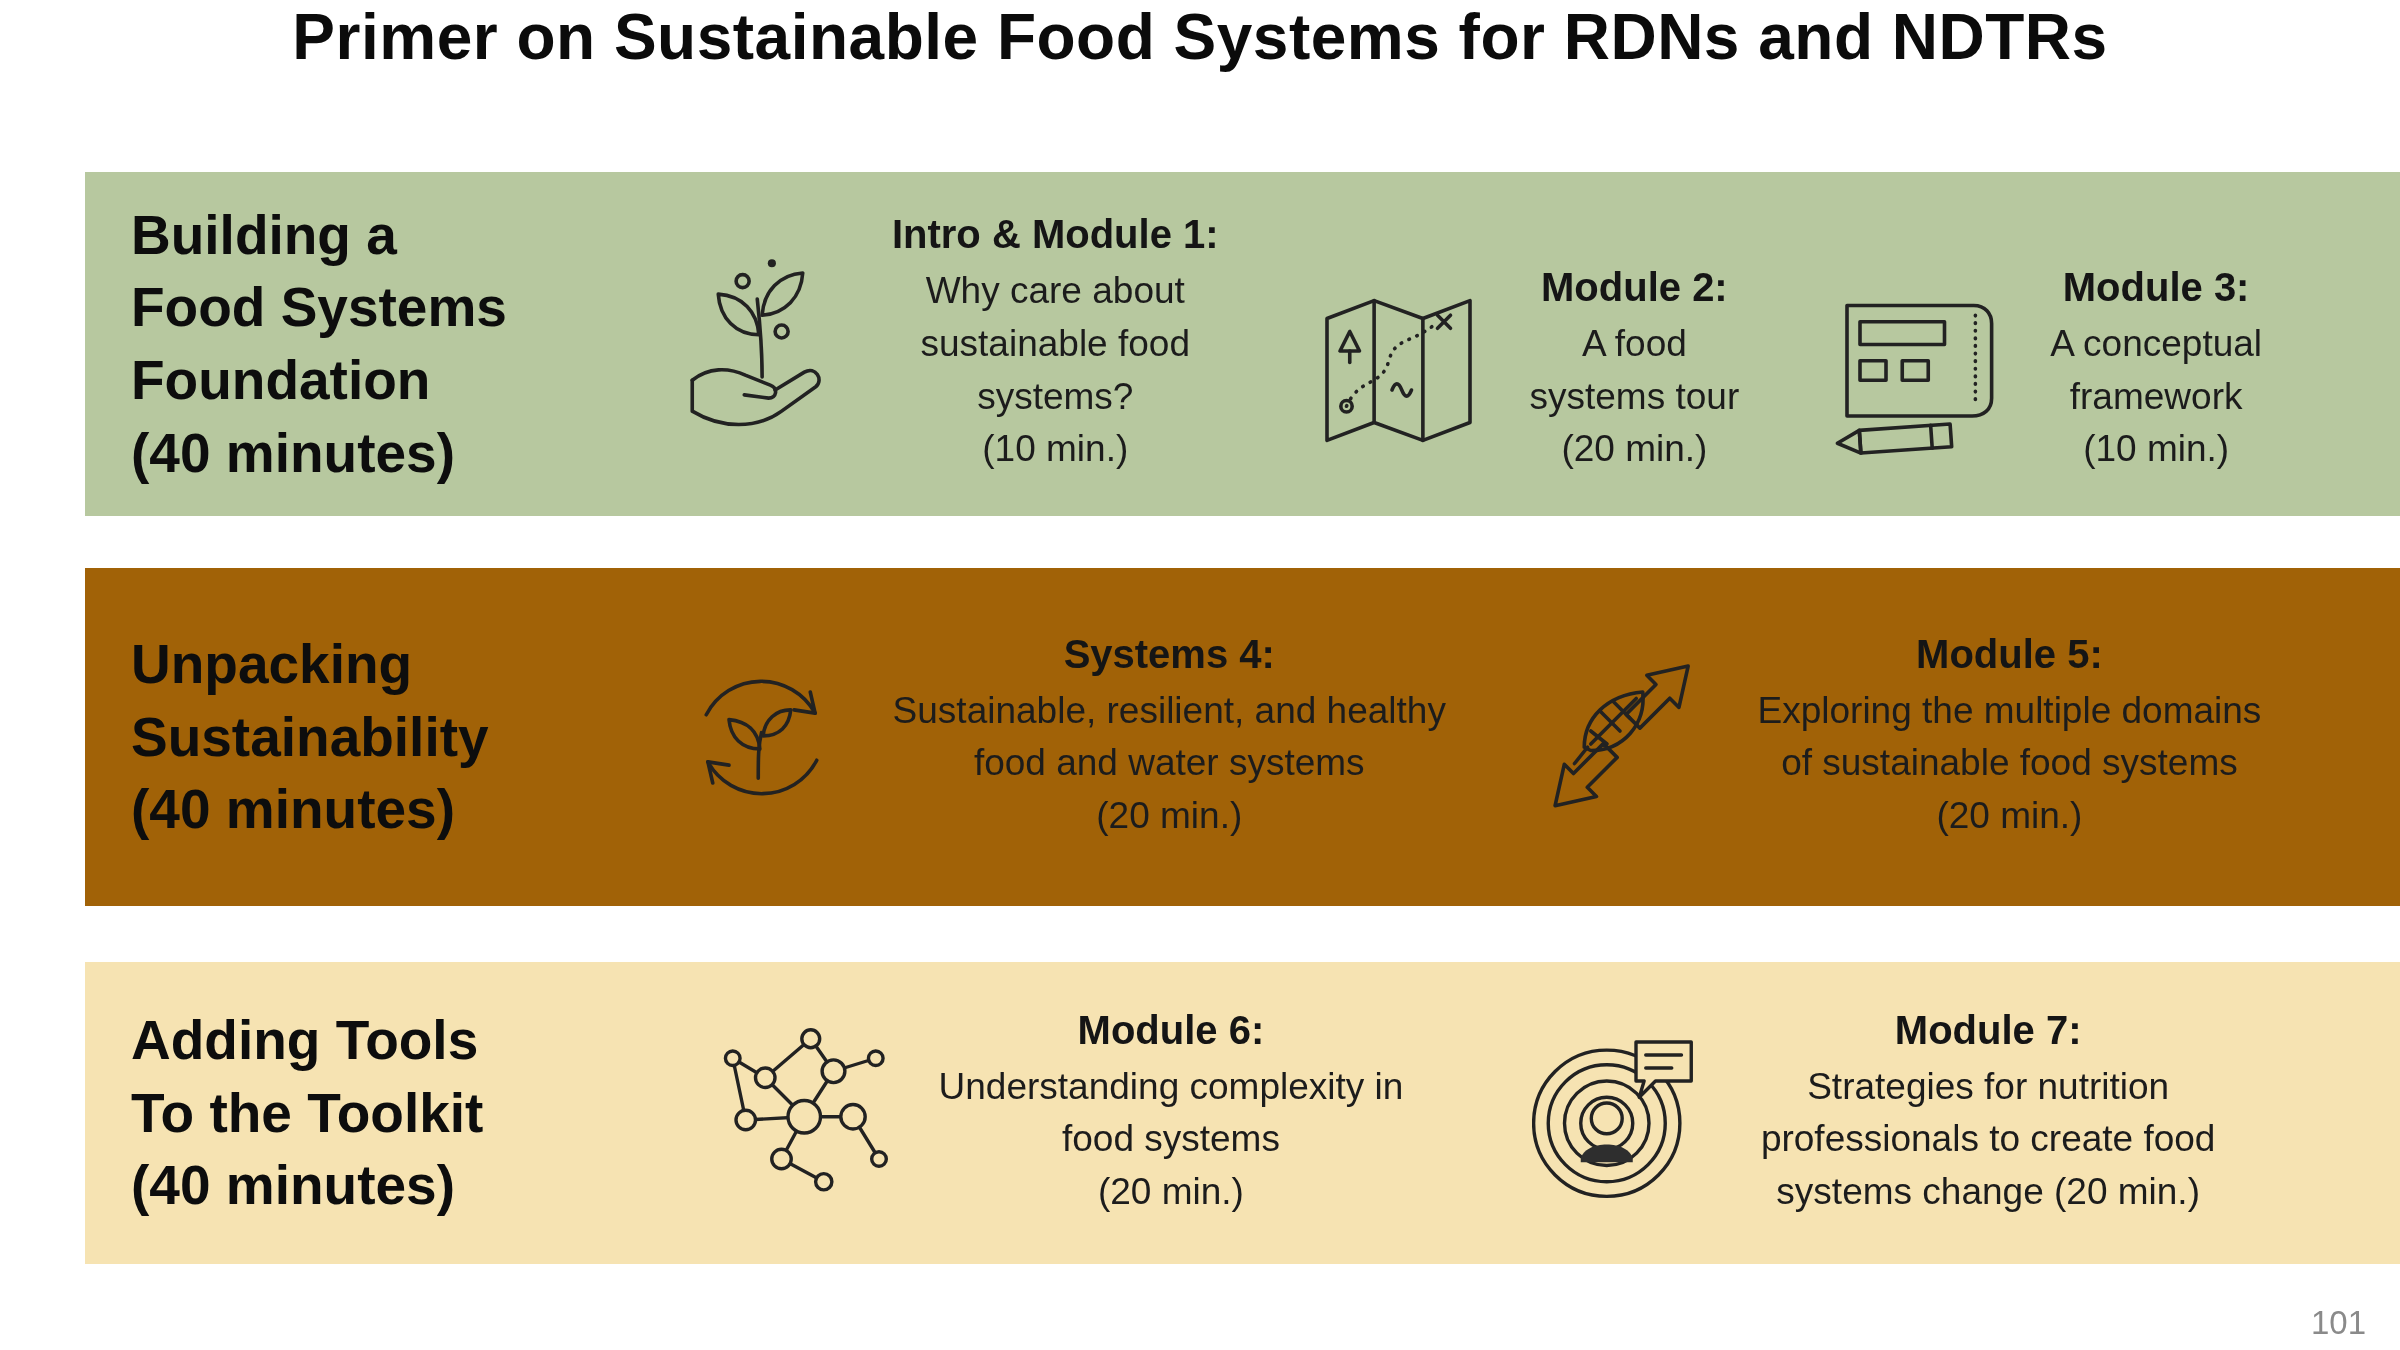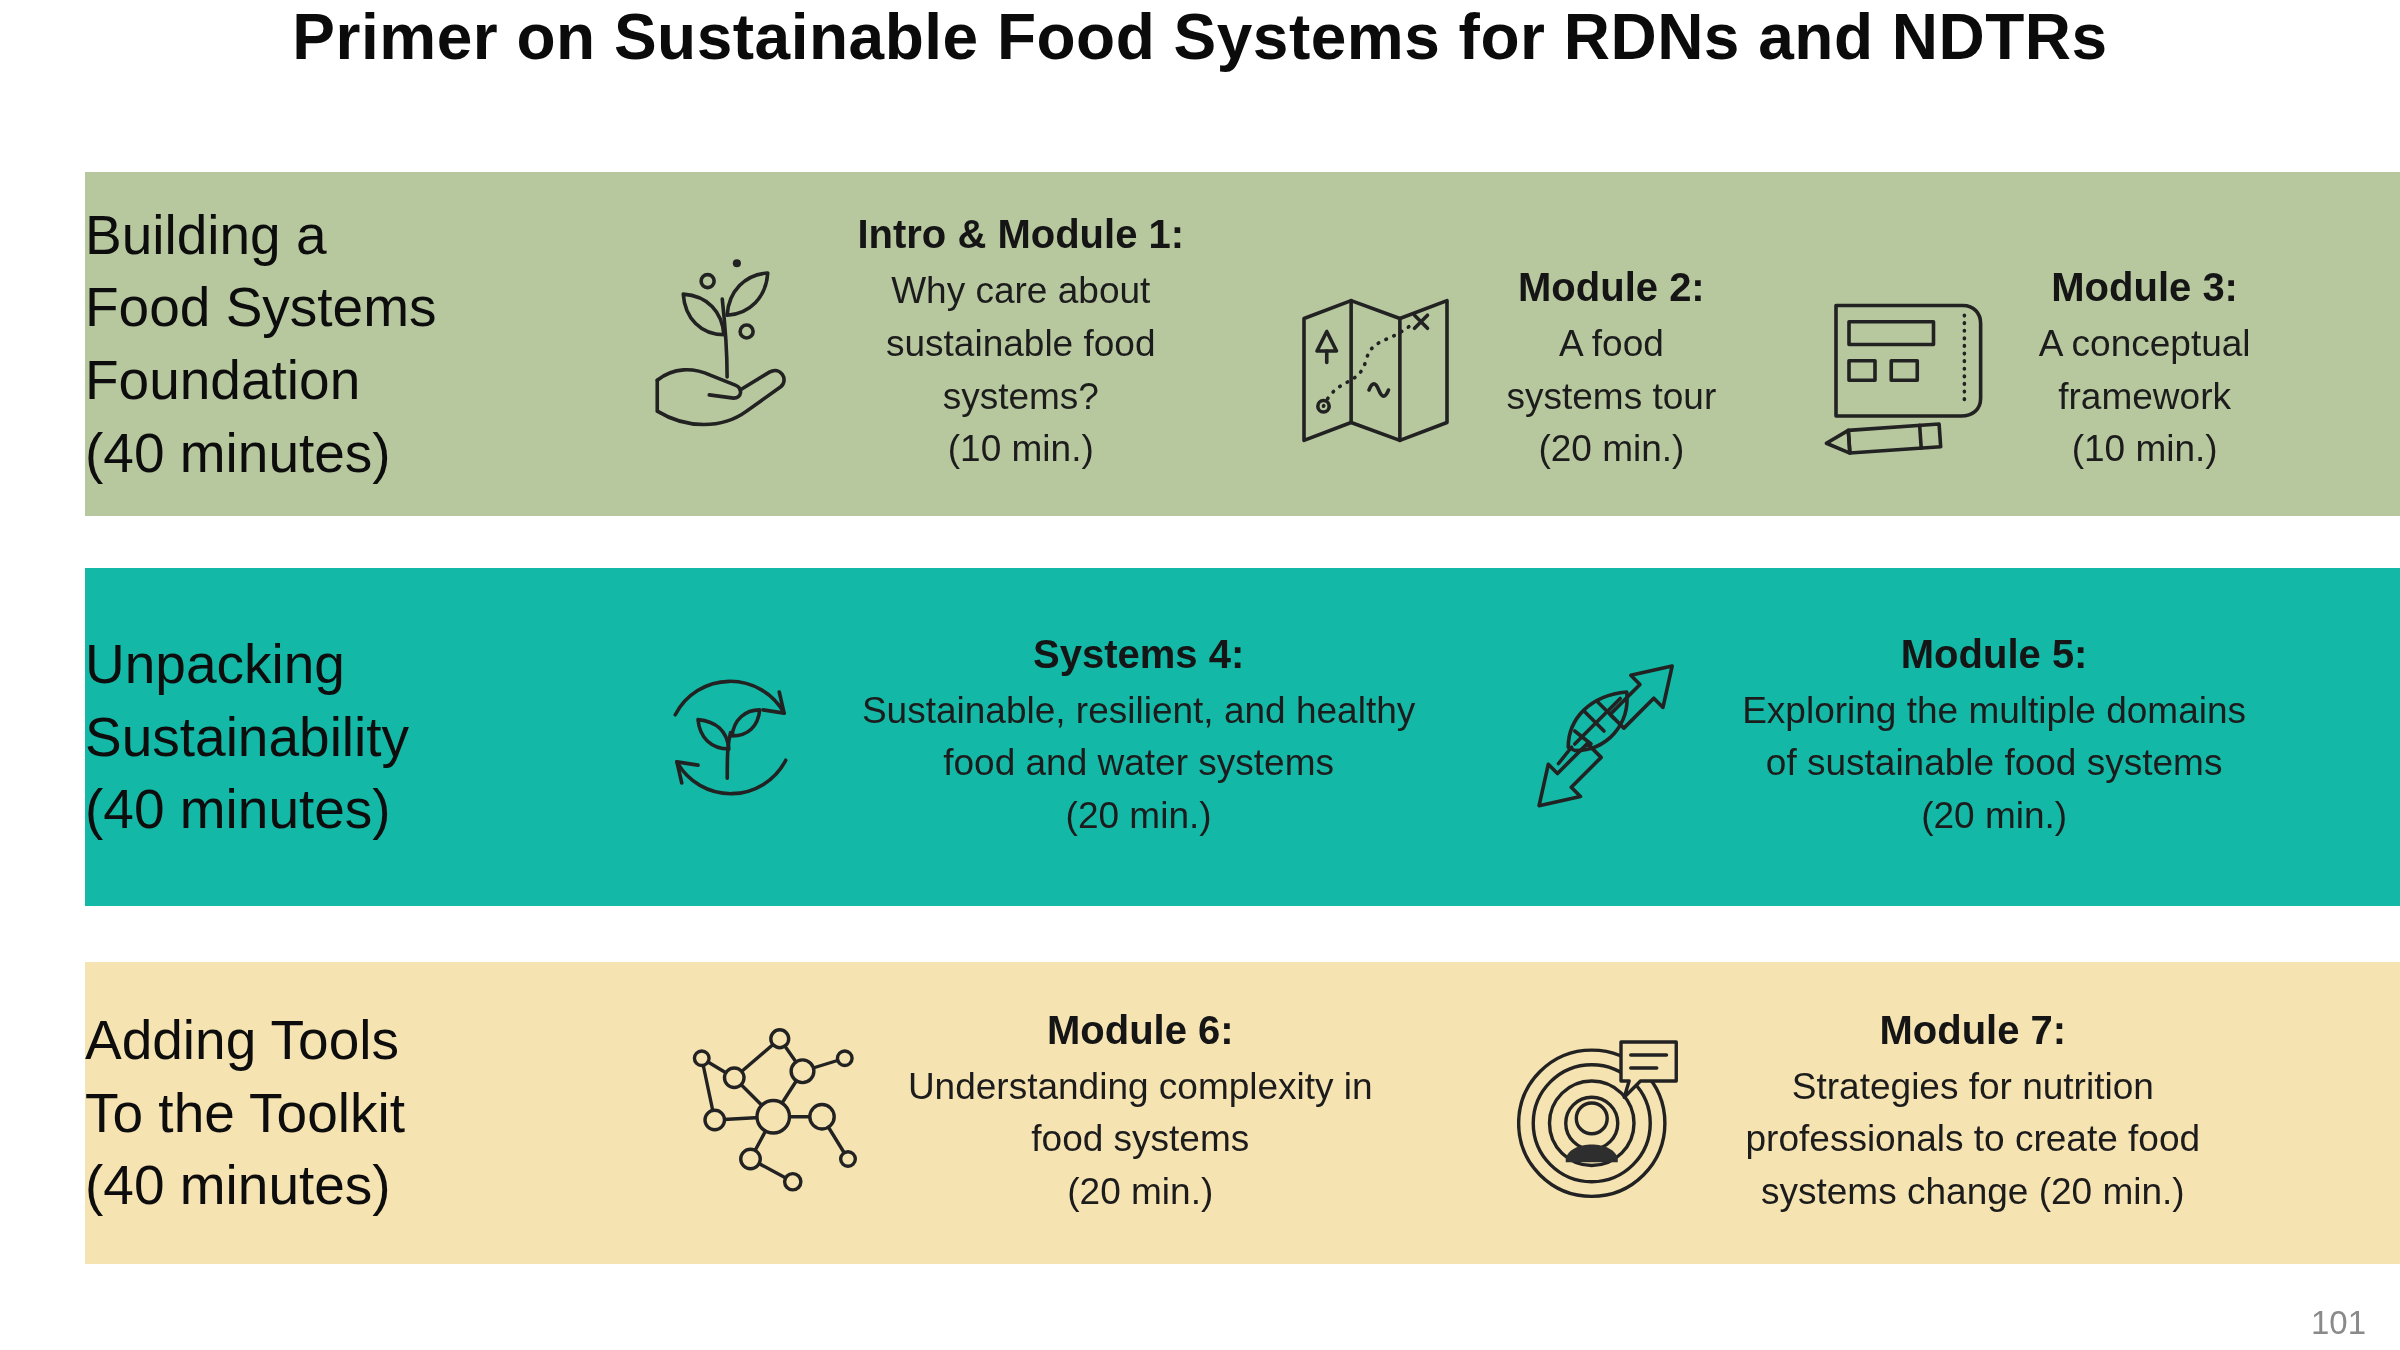--- a/index.html
+++ b/index.html
@@ -20,21 +20,22 @@
   .band {
     position: absolute; left: 85px; right: 0;
     display: flex; align-items: center;
   }
   .band-1 { top: 172px; height: 344px; }
   .band-2 { top: 568px; height: 338px; }
   .band-3 { top: 962px; height: 302px; }
 
   .band-title {
     width: 450px; flex-shrink: 0;
-    font-size: 55px; font-weight: normal; line-height: 1.32;
+    padding-left: 46px;
+    font-size: 55px; font-weight: bold; line-height: 1.32;
     white-space: pre-line;
     color: #0d0d0d;
   }
 
   .modules {
     flex: 1;
     display: flex; align-items: flex-end; justify-content: space-evenly;
     padding-right: 56px;
   }
   .module { display: flex; align-items: center; gap: 34px; }
@@ -130,21 +131,21 @@
           <div class="module-heading">Module 3:</div>
           <div class="module-body">A conceptual
 framework
 (10 min.)</div>
         </div>
       </div>
 
     </div>
   </section>
 
-  <section class="band band-2" style="background-color: #14b8a6;">
+  <section class="band band-2" style="background-color: #a16207;">
     <div class="band-title">Unpacking
 Sustainability
 (40 minutes)</div>
     <div class="modules">
 
       <div class="module">
         <div class="icon">
           <svg viewBox="0 0 120 120" fill="none" stroke="#222" stroke-width="3.6" stroke-linecap="round" stroke-linejoin="round">
             <path d="M26 46 A 38 38 0 0 1 93 45"></path>
             <path d="M93 45 l-3 -13 M93 45 l-13 -2"></path>

